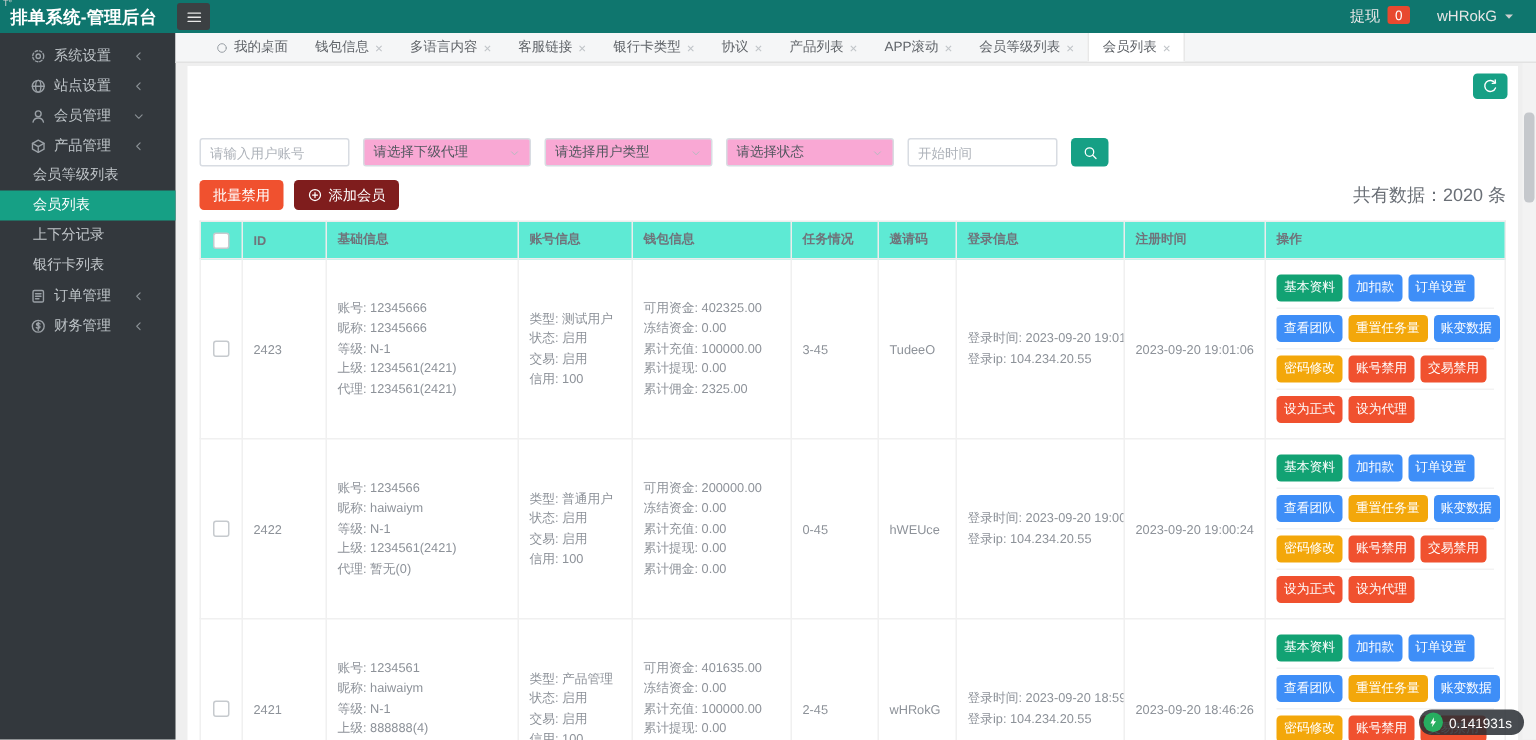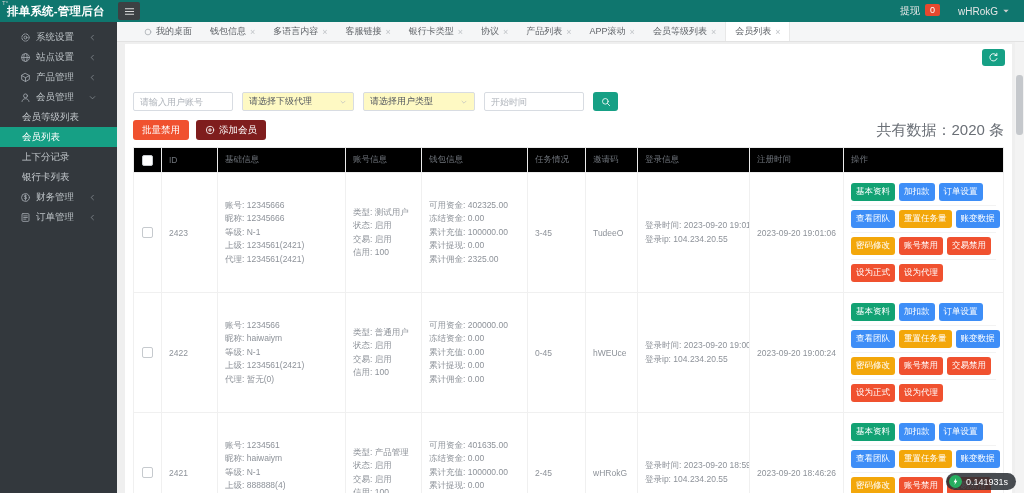--- a/index.html
+++ b/index.html
@@ -46,38 +46,38 @@
 .panel{position:absolute;left:8px;top:2px;right:12px;height:640px;background:#fff;padding:6px 8px}
 .refresh{position:absolute;top:5px;right:7px;width:23px;height:17px;background:#16a085;border:none;
   border-radius:3px;color:#fff;display:flex;align-items:center;justify-content:center;cursor:pointer}
 .refresh .ico{width:11px;height:11px}
 
 .filters{display:flex;gap:9px;margin-top:42px;align-items:center}
 .f-input{height:19px;border:1px solid #d8dce2;border-radius:2px;padding:0 6px;font-size:9px;
   color:#5f6368;width:100px;background:#fff;font-family:inherit;outline:none}
 .f-input::placeholder{color:#aeb3ba}
 .f-select{height:19px;border:1px solid #d8dce2;border-radius:2px;display:flex;align-items:center;
-  justify-content:space-between;padding:0 6px;font-size:9px;color:#51565e;width:112px;cursor:pointer;background:#fef9c3}
+  justify-content:space-between;padding:0 6px;font-size:9px;color:#51565e;width:112px;cursor:pointer;background:#f9a8d4}
 .f-select .ico{width:8px;height:8px;color:#b6bac0}
 .search-btn{width:25px;height:19px;background:#16a085;border:none;border-radius:3px;color:#fff;
   display:flex;align-items:center;justify-content:center;cursor:pointer}
 .search-btn .ico{width:10px;height:10px}
 
 .toolbar{display:flex;align-items:center;margin-top:9px}
 .btn{height:20px;border:none;border-radius:3px;color:#fff;font-size:9.5px;padding:0 9px;cursor:pointer;
   display:flex;align-items:center;gap:4px;font-family:Liberation Sans, sans-serif;white-space:nowrap}
 .btn-danger{background:#f0512f}
 .btn-teal{background:#7f1d1d;margin-left:7px}
 .btn .ico{width:10px;height:10px}
-.total{margin-left:auto;font-size:15px;color:#6a6f76}
+.total{margin-left:auto;font-size:12px;color:#6a6f76}
 
 
 .tablewrap{margin-top:7px}
 table{width:100%;border-collapse:collapse;table-layout:fixed;font-size:8.5px;color:#8d9299}
-th{background:#000000;color:#6f747b;font-weight:400;height:25px;border:1px solid #ececec;
+th{background:#5eead4;color:#6f747b;font-weight:700;height:25px;border:1px solid #ececec;
   text-align:left;padding:0 7px;font-size:8.5px}
 td{border:1px solid #f0f0f0;padding:6px 7px;vertical-align:middle;height:100px;overflow:hidden}
 td.c,th.c{text-align:center;padding:0}
 .kv{line-height:13.5px;white-space:nowrap}
 .checkbox{display:inline-block;width:11px;height:11px;border:1px solid #c6cace;border-radius:2px;
   background:#fff;cursor:pointer;vertical-align:middle}
 .agroup{display:flex;gap:4px;padding:4px 0;border-bottom:1px solid #f3f3f3}
 .agroup:last-child{border-bottom:none}
 .abtn{border:none;border-radius:3px;color:#fff;font-size:8.5px;padding:3px 5px;cursor:pointer;
   white-space:nowrap;font-family:Liberation Mono, monospace}
@@ -147,71 +147,71 @@
       <span class="side-label">站点设置</span>
       <span class="ico chev">
         <svg viewBox="0 0 12 12" fill="none" stroke="currentColor" stroke-width="1" stroke-linecap="round" stroke-linejoin="round">
           <path d="M7.2 3L4.2 6l3 3"></path>
         </svg>
       </span>
     </div>
     <div class="side-item">
       <span class="ico">
         <svg viewBox="0 0 12 12" fill="none" stroke="currentColor" stroke-width="1" stroke-linecap="round" stroke-linejoin="round">
+          <circle cx="6" cy="4.2" r="2.1"></circle>
+          <path d="M2.2 10.3c.4-2 2-3 3.8-3s3.4 1 3.8 3"></path>
+        </svg>
+      </span>
+      <span class="side-label">会员管理</span>
+      <span class="ico chev">
+        <svg viewBox="0 0 12 12" fill="none" stroke="currentColor" stroke-width="1" stroke-linecap="round" stroke-linejoin="round">
+          <path d="M3 4.8l3 3 3-3"></path>
+        </svg>
+      </span>
+    </div>
+    <div class="side-item">
+      <span class="ico">
+        <svg viewBox="0 0 12 12" fill="none" stroke="currentColor" stroke-width="1" stroke-linecap="round" stroke-linejoin="round">
           <path d="M6 1.6l4.2 2.3v4.2L6 10.4 1.8 8.1V3.9z"></path>
           <path d="M1.8 3.9L6 6.2l4.2-2.3M6 6.2v4.2"></path>
         </svg>
       </span>
       <span class="side-label">产品管理</span>
       <span class="ico chev">
         <svg viewBox="0 0 12 12" fill="none" stroke="currentColor" stroke-width="1" stroke-linecap="round" stroke-linejoin="round">
           <path d="M7.2 3L4.2 6l3 3"></path>
-        </svg>
-      </span>
-    </div>
-    <div class="side-item">
-      <span class="ico">
-        <svg viewBox="0 0 12 12" fill="none" stroke="currentColor" stroke-width="1" stroke-linecap="round" stroke-linejoin="round">
-          <circle cx="6" cy="4.2" r="2.1"></circle>
-          <path d="M2.2 10.3c.4-2 2-3 3.8-3s3.4 1 3.8 3"></path>
-        </svg>
-      </span>
-      <span class="side-label">会员管理</span>
-      <span class="ico chev">
-        <svg viewBox="0 0 12 12" fill="none" stroke="currentColor" stroke-width="1" stroke-linecap="round" stroke-linejoin="round">
-          <path d="M3 4.8l3 3 3-3"></path>
         </svg>
       </span>
     </div>
     <div class="side-sub">会员等级列表</div>
     <div class="side-sub active">会员列表</div>
     <div class="side-sub">上下分记录</div>
     <div class="side-sub">银行卡列表</div>
     <div class="side-item">
       <span class="ico">
         <svg viewBox="0 0 12 12" fill="none" stroke="currentColor" stroke-width="1" stroke-linecap="round" stroke-linejoin="round">
+          <rect x="2.2" y="1.8" width="7.6" height="8.4" rx="1"></rect>
+          <path d="M4 4.2h4M4 6h4M4 7.8h2.5"></path>
+        </svg>
+      </span>
+      <span class="side-label">订单管理</span>
+      <span class="ico chev">
+        <svg viewBox="0 0 12 12" fill="none" stroke="currentColor" stroke-width="1" stroke-linecap="round" stroke-linejoin="round">
+          <path d="M7.2 3L4.2 6l3 3"></path>
+        </svg>
+      </span>
+    </div>
+    <div class="side-item">
+      <span class="ico">
+        <svg viewBox="0 0 12 12" fill="none" stroke="currentColor" stroke-width="1" stroke-linecap="round" stroke-linejoin="round">
           <circle cx="6" cy="6" r="4.3"></circle>
           <path d="M7.3 4.3c-.6-.7-2.6-.8-2.6.3 0 1.3 2.6.7 2.6 2 0 1.1-2 1-2.7.3M6 3.1v5.8"></path>
         </svg>
       </span>
       <span class="side-label">财务管理</span>
-      <span class="ico chev">
-        <svg viewBox="0 0 12 12" fill="none" stroke="currentColor" stroke-width="1" stroke-linecap="round" stroke-linejoin="round">
-          <path d="M7.2 3L4.2 6l3 3"></path>
-        </svg>
-      </span>
-    </div>
-    <div class="side-item">
-      <span class="ico">
-        <svg viewBox="0 0 12 12" fill="none" stroke="currentColor" stroke-width="1" stroke-linecap="round" stroke-linejoin="round">
-          <rect x="2.2" y="1.8" width="7.6" height="8.4" rx="1"></rect>
-          <path d="M4 4.2h4M4 6h4M4 7.8h2.5"></path>
-        </svg>
-      </span>
-      <span class="side-label">订单管理</span>
       <span class="ico chev">
         <svg viewBox="0 0 12 12" fill="none" stroke="currentColor" stroke-width="1" stroke-linecap="round" stroke-linejoin="round">
           <path d="M7.2 3L4.2 6l3 3"></path>
         </svg>
       </span>
     </div>
   </aside>
 
 <nav class="tabbar" id="tab-bar">
     <div class="tab">
@@ -276,20 +276,28 @@
       <div class="f-select">
         <span>请选择下级代理</span>
         <span class="ico">
             <svg viewBox="0 0 12 12" fill="none" stroke="currentColor" stroke-width="1" stroke-linecap="round" stroke-linejoin="round">
               <path d="M3 4.8l3 3 3-3"></path>
             </svg>
           </span>
       </div>
       <div class="f-select">
         <span>请选择用户类型</span>
+        <span class="ico">
+            <svg viewBox="0 0 12 12" fill="none" stroke="currentColor" stroke-width="1" stroke-linecap="round" stroke-linejoin="round">
+              <path d="M3 4.8l3 3 3-3"></path>
+            </svg>
+          </span>
+      </div>
+      <div class="f-select">
+        <span>请选择状态</span>
         <span class="ico">
             <svg viewBox="0 0 12 12" fill="none" stroke="currentColor" stroke-width="1" stroke-linecap="round" stroke-linejoin="round">
               <path d="M3 4.8l3 3 3-3"></path>
             </svg>
           </span>
       </div>
       <input class="f-input" placeholder="开始时间" style="">
       <button class="search-btn">
         <span class="ico">
             <svg viewBox="0 0 12 12" fill="none" stroke="currentColor" stroke-width="1" stroke-linecap="round" stroke-linejoin="round">

